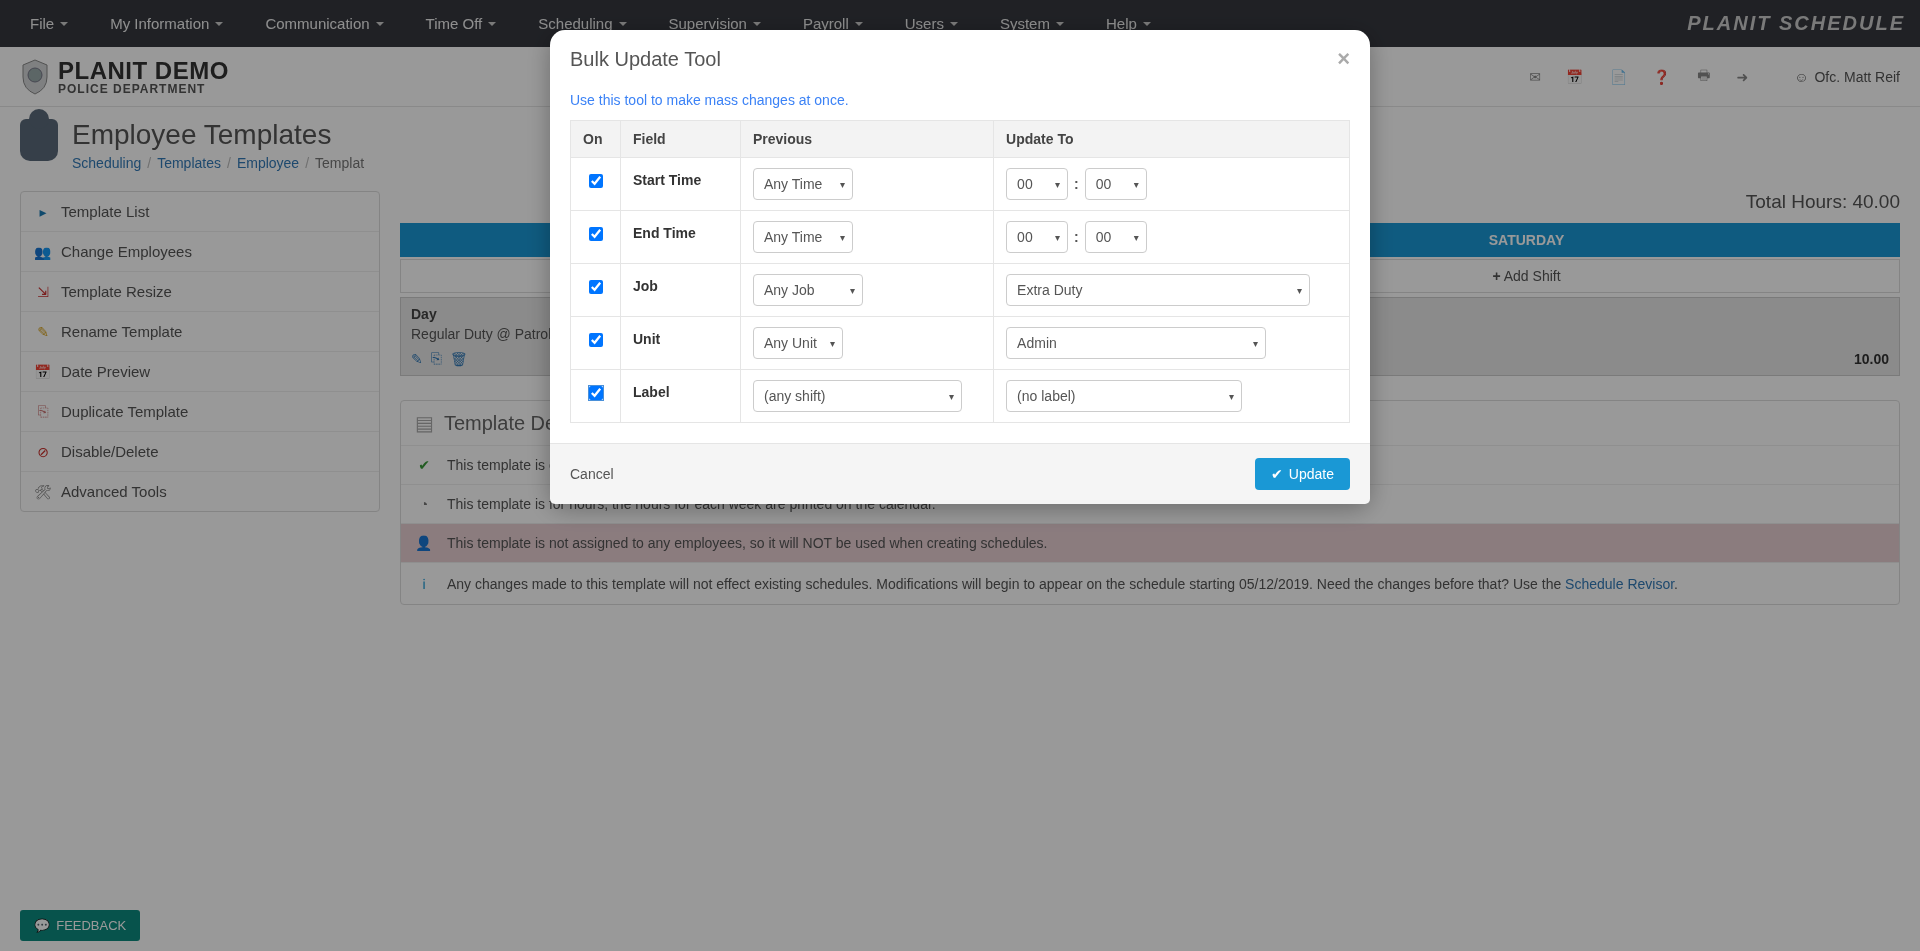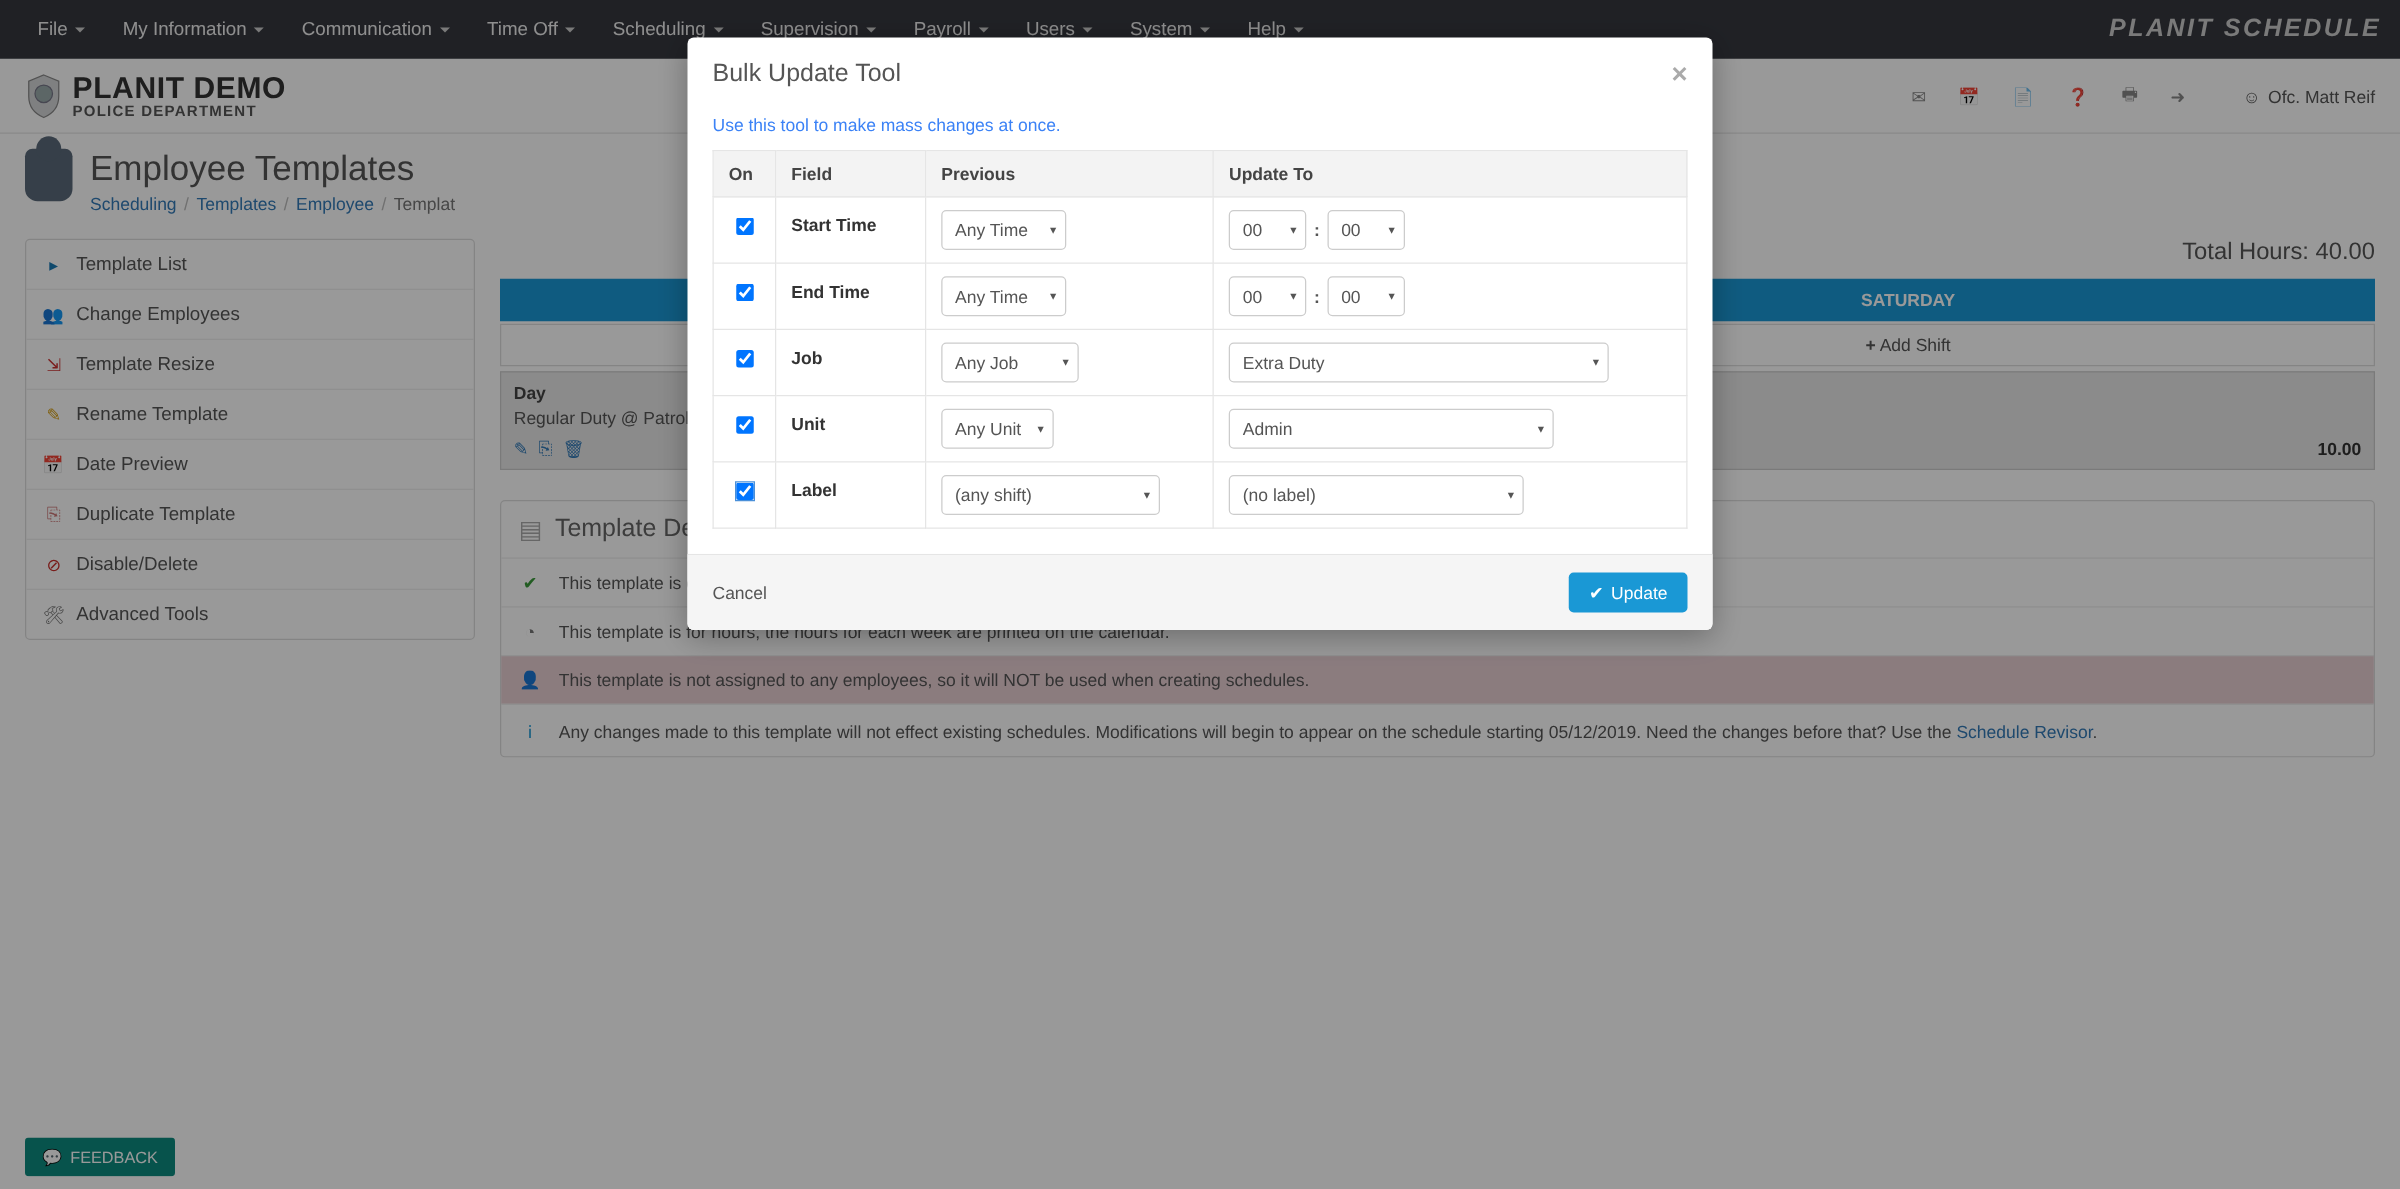--- a/index.html
+++ b/index.html
@@ -1,19 +1,19 @@
 <!DOCTYPE html>
 <html><head>
 <meta charset="utf-8">
 <style>
 * { box-sizing: border-box; margin: 0; padding: 0; }
 body { font-family: "Helvetica Neue", Helvetica, Arial, sans-serif; font-size: 14px; color: #555; background: #fff; overflow: hidden; }
 
 .topbar { background: #36383f; height: 47px; display: flex; align-items: center; padding: 0 15px; color: #fff; position: relative; }
-.topbar .nav { display: flex; gap: 0; }
+.topbar .nav { display: flex; gap: 12px; }
 .topbar .nav-item { padding: 12px 15px; cursor: pointer; color: #eee; font-size: 15px; display: flex; align-items: center; gap: 6px; }
 .topbar .brand-logo { margin-left: auto; color: #ccc; font-weight: bold; font-size: 20px; letter-spacing: 2px; font-style: italic; }
 .caret-down { width: 0; height: 0; border-left: 4px solid transparent; border-right: 4px solid transparent; border-top: 4px solid #ccc; display: inline-block; }
 
 .subbar { background: #fff; height: 60px; display: flex; align-items: center; padding: 0 20px; border-bottom: 1px solid #e5e5e5; }
 .logo-area { display: flex; align-items: flex-end; gap: 8px; }
 .badge-icon { width: 30px; height: 36px; }
 .logo-text { line-height: 1; }
 .logo-text .t1 { font-weight: bold; font-size: 24px; color: #333; letter-spacing: 0.5px; }
 .logo-text .t2 { font-size: 12px; color: #555; font-weight: bold; letter-spacing: 1px; }
@@ -50,21 +50,21 @@
 .detail-panel { border: 1px solid #ddd; border-radius: 4px; margin-top: 24px; }
 .detail-panel h3 { padding: 10px 14px; font-size: 20px; font-weight: 400; color: #666; display:flex; align-items:center; gap:10px; }
 .detail-row { padding: 11px 14px; border-top: 1px solid #eee; display: flex; align-items: center; gap: 14px; color: #555; }
 .detail-row.warn { background: #e8cfd3; }
 .detail-row a { color: #337ab7; text-decoration: none; }
 .d-icon { width:18px; display:inline-flex; justify-content:center; }
 
 .feedback-btn { position: fixed; bottom: 10px; left: 20px; background: #0d8b7f; color: #fff; padding: 8px 14px; border-radius: 3px; cursor: pointer; font-size: 13px; display:flex; align-items:center; gap:6px; }
 
 .overlay { position: fixed; inset: 0; background: rgba(0,0,0,0.4); z-index: 100; }
-.modal { position: fixed; top: 30px; left: 50%; transform: translateX(-50%); width: 820px; background: #fff; border-radius: 5px; z-index: 101; box-shadow: 0 5px 25px rgba(0,0,0,0.3); }
+.modal { position: fixed; top: 30px; left: 50%; transform: translateX(-50%); width: 820px; background: #fff; border-radius: 15px; z-index: 101; box-shadow: 0 5px 25px rgba(0,0,0,0.3); }
 .modal-head { padding: 16px 20px; display: flex; align-items: center; }
 .modal-head h2 { font-size: 20px; font-weight: 400; color: #555; }
 .modal-head .close { margin-left: auto; color: #aaa; font-size: 22px; cursor: pointer; font-weight:bold; }
 .modal-body { padding: 0 20px 20px 20px; }
 .modal-intro { padding: 4px 0 12px 0; color: #3b82f6; }
 .btable { width: 100%; border-collapse: collapse; border: 1px solid #ddd; }
 .btable th, .btable td { text-align: left; padding: 10px 12px; border: 1px solid #e5e5e5; vertical-align: middle; }
 .btable thead th { background: #f3f3f3; font-weight: bold; color: #444; }
 .btable td.field { font-weight: bold; color: #333; vertical-align: top; padding-top:14px; }
 .btable td.on { text-align: center; vertical-align: top; padding-top:16px; }
@@ -323,21 +323,21 @@
           </tr>
           <tr>
             <td class="on"><input type="checkbox" checked="" style=""></td>
             <td class="field">Unit</td>
             <td><span class="sel-wrap"><select class="sel" style="width:90px"><option>Any Unit</option></select></span></td>
             <td><span class="sel-wrap"><select class="sel" style="width:260px"><option>Admin</option></select></span></td>
           </tr>
           <tr>
             <td class="on"><input type="checkbox" checked="" style="outline: rgb(74, 144, 217) solid 1px;"></td>
             <td class="field">Label</td>
-            <td><span class="sel-wrap"><select class="sel" style="width:175px"><option>(any shift)</option></select></span></td>
+            <td><span class="sel-wrap"><select class="sel" style="width:209px"><option>(any shift)</option></select></span></td>
             <td><span class="sel-wrap"><select class="sel" style="width:236px"><option>(no label)</option></select></span></td>
           </tr>
         </tbody>
     </table>
   </div>
   <div class="modal-foot">
     <span class="cancel">Cancel</span>
     <span class="update-btn">
       <span>✔</span>
       <span>Update</span>

